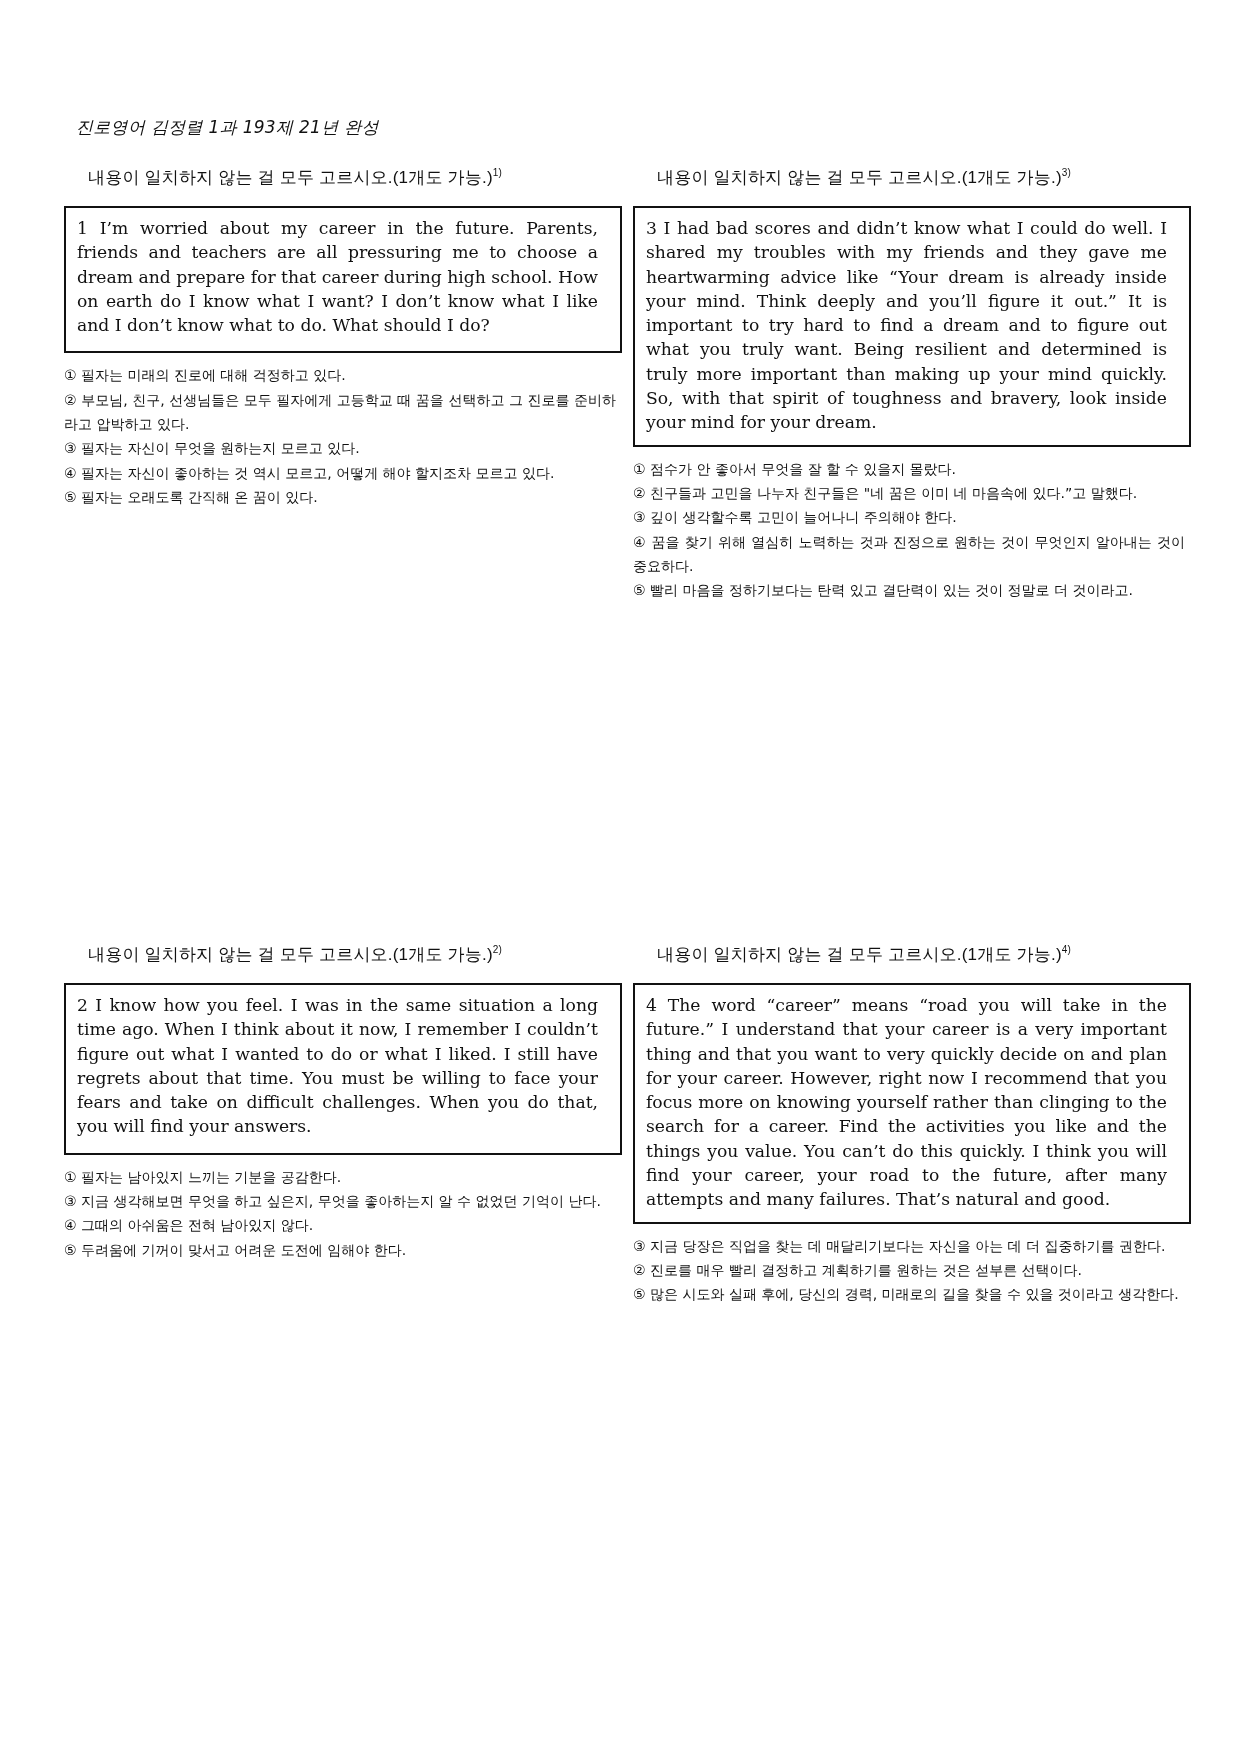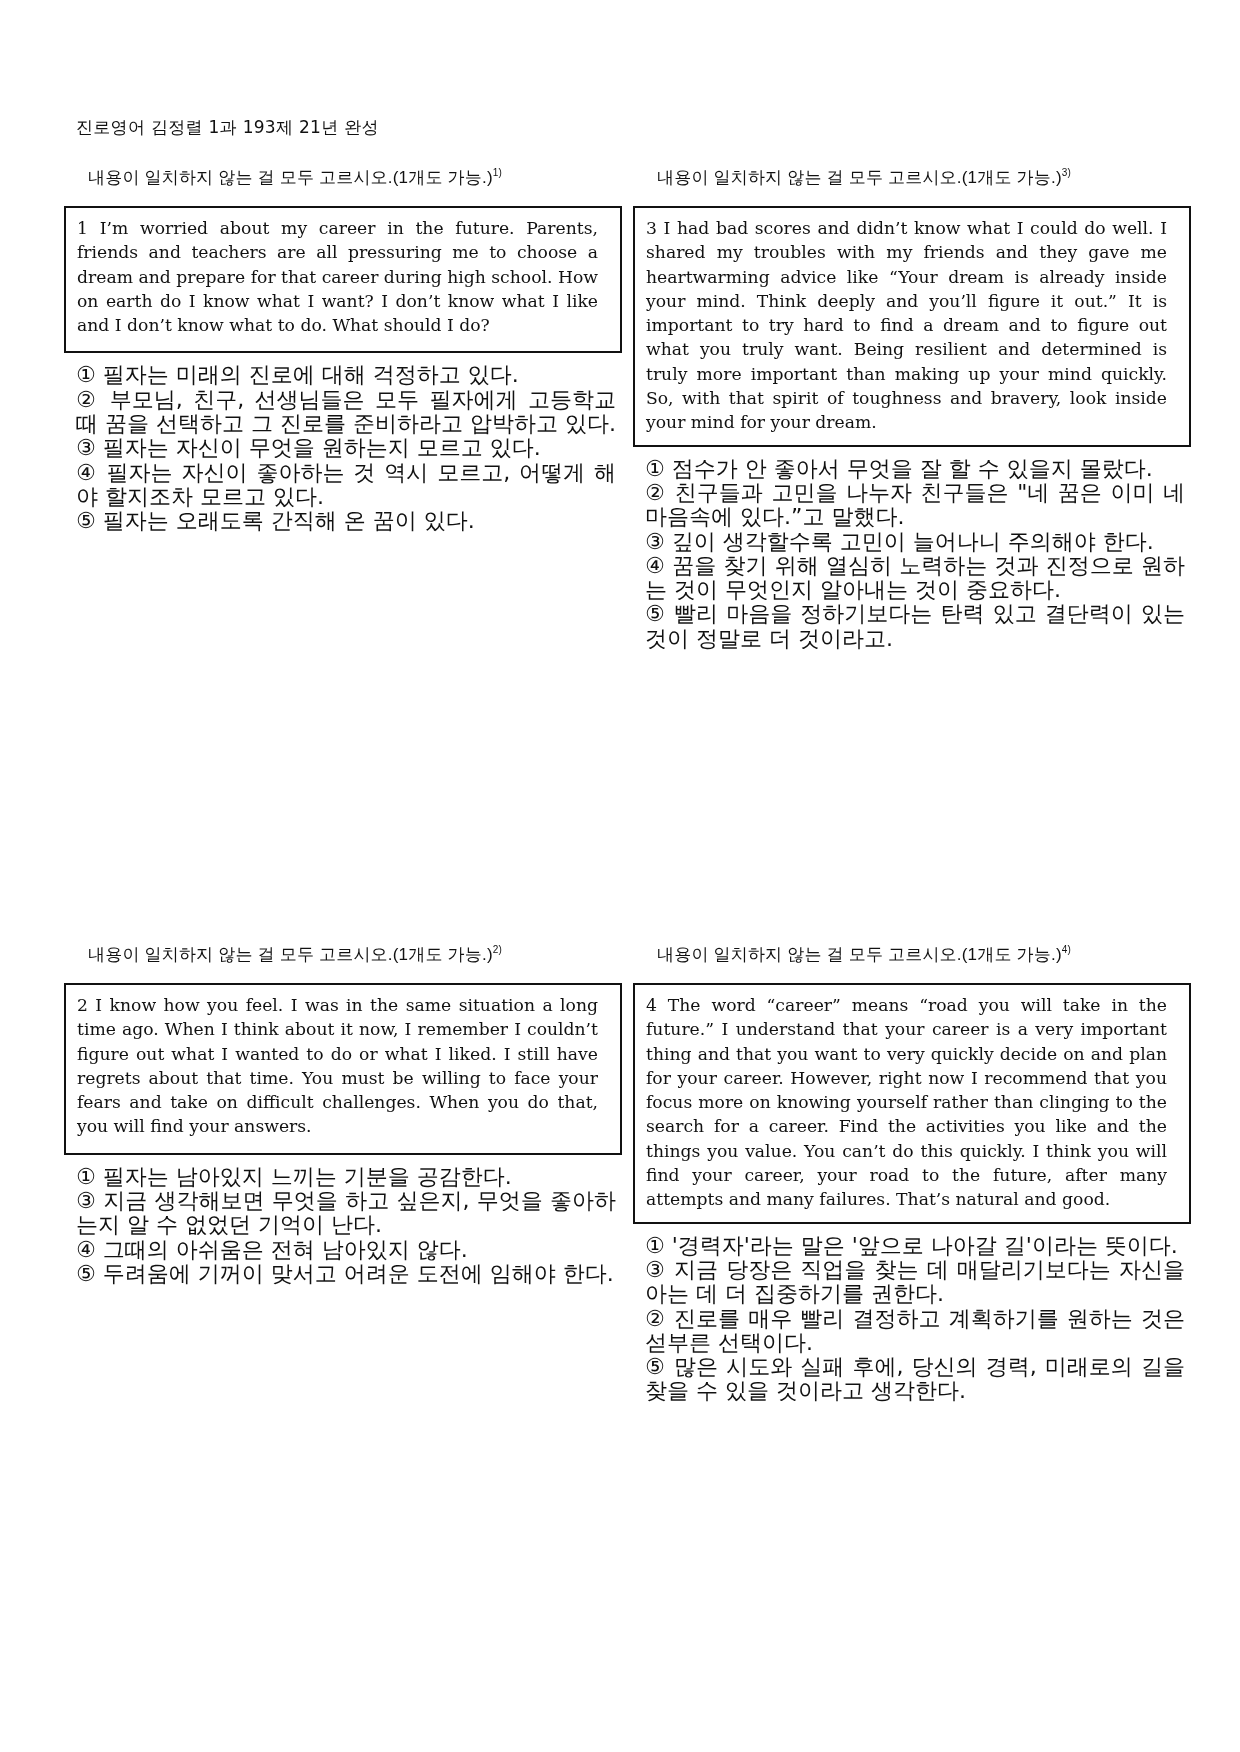--- a/index.html
+++ b/index.html
@@ -1,32 +1,32 @@
 <!DOCTYPE html>
 <html><head>
 <meta charset="utf-8">
 <style>
   html, body { margin: 0; padding: 0; background: #ffffff; }
   body { width: 1240px; height: 1752px; position: relative; overflow: hidden;
          font-family: "DejaVu Serif", "Liberation Serif", serif; color: #111; }
   .doc-title { position: absolute; left: 76px; top: 116px; font-size: 17px;
-               font-family: "DejaVu Sans", "Liberation Sans", sans-serif; letter-spacing: 0.3px; }
+               font-family: "DejaVu Sans", "Liberation Sans", sans-serif; letter-spacing: 0.3px; font-style: italic; }
   .quad { position: absolute; width: 558px; }
   .q1 { left: 64px; top: 163px; }
   .q3 { left: 633px; top: 163px; }
   .q2 { left: 64px; top: 940px; }
   .q4 { left: 633px; top: 940px; }
   .instruction { font-family: Liberation Sans, sans-serif; font-size: 17px;
                  margin-left: 24px; height: 20px; line-height: 20px; letter-spacing: 0.2px; }
   .instruction sup { font-size: 10px; vertical-align: 7px; }
   .passage-box { margin-top: 23px; border: 2px solid #111; padding: 8px 22px 10px 11px;
                  font-size: 17.2px; line-height: 24.3px; text-align: justify; text-align-last: left; }
   .passage-box.tall { padding-bottom: 14px; }
-  .choices { margin-top: 10px; margin-left: 12px; margin-right: 6px;
-             font-family: "DejaVu Sans", "Liberation Sans", sans-serif; font-size: 22px;
+  .choices { margin-top: 10px; margin-right: 6px;
+             font-family: "DejaVu Sans", "Liberation Sans", sans-serif; font-size: 14px;
              line-height: 24.3px; text-align: justify; text-align-last: left; }
   .choice { display: block; }
 </style>
 </head>
 <body>
 
 <div class="doc-title">진로영어 김정렬 1과 193제 21년 완성</div>
 
 <section class="quad q1">
   <div class="instruction"><span>내용이 일치하지 않는 걸 모두 고르시오.(1개도 가능.)</span><sup>1)</sup></div>
@@ -68,18 +68,17 @@
     <span class="choice">⑤ 두려움에 기꺼이 맞서고 어려운 도전에 임해야 한다.</span>
   </div>
 </section>
 
 <section class="quad q4">
   <div class="instruction"><span>내용이 일치하지 않는 걸 모두 고르시오.(1개도 가능.)</span><sup>4)</sup></div>
   <div class="passage-box">
     <span>4 The word “career” means “road you will take in the future.” I understand that your career is a very important thing and that you want to very quickly decide on and plan for your career. However, right now I recommend that you focus more on knowing yourself rather than clinging to the search for a career. Find the activities you like and the things you value. You can’t do this quickly. I think you will find your career, your road to the future, after many attempts and many failures. That’s natural and good.</span>
   </div>
   <div class="choices">
-    <span class="choice">① '경력자'라는 말은 '앞으로 나아갈 길'이라는 뜻이다.</span>
     <span class="choice">③ 지금 당장은 직업을 찾는 데 매달리기보다는 자신을 아는 데 더 집중하기를 권한다.</span>
     <span class="choice">② 진로를 매우 빨리 결정하고 계획하기를 원하는 것은 섣부른 선택이다.</span>
     <span class="choice">⑤ 많은 시도와 실패 후에, 당신의 경력, 미래로의 길을 찾을 수 있을 것이라고 생각한다.</span>
   </div>
 </section>
 
 </body></html>

